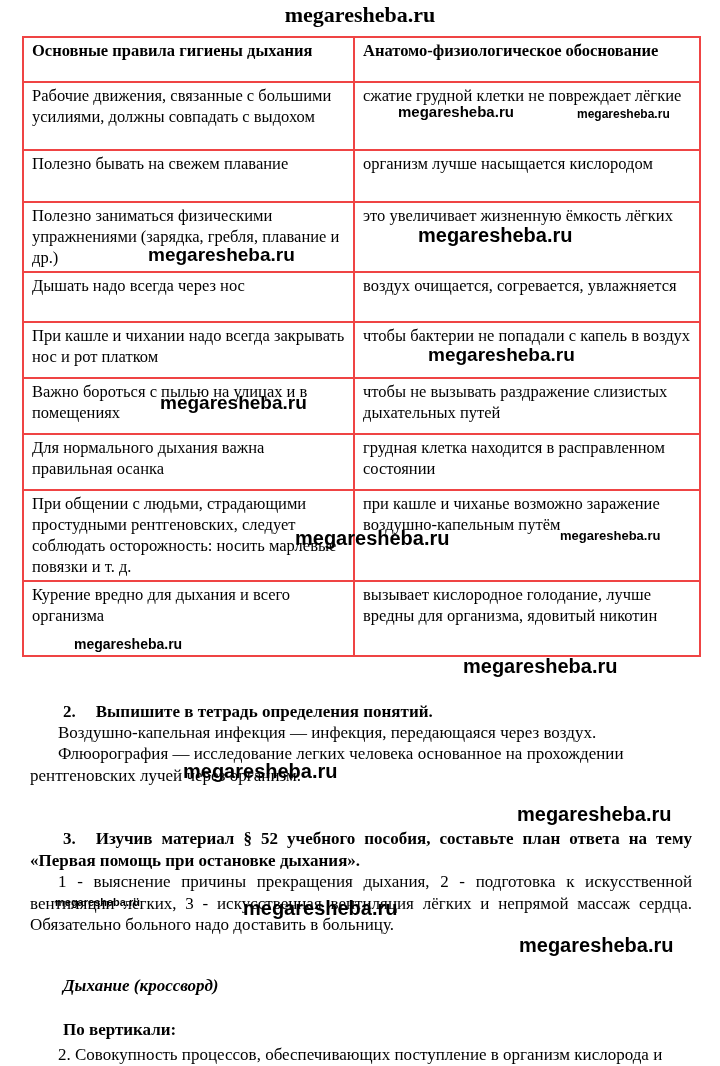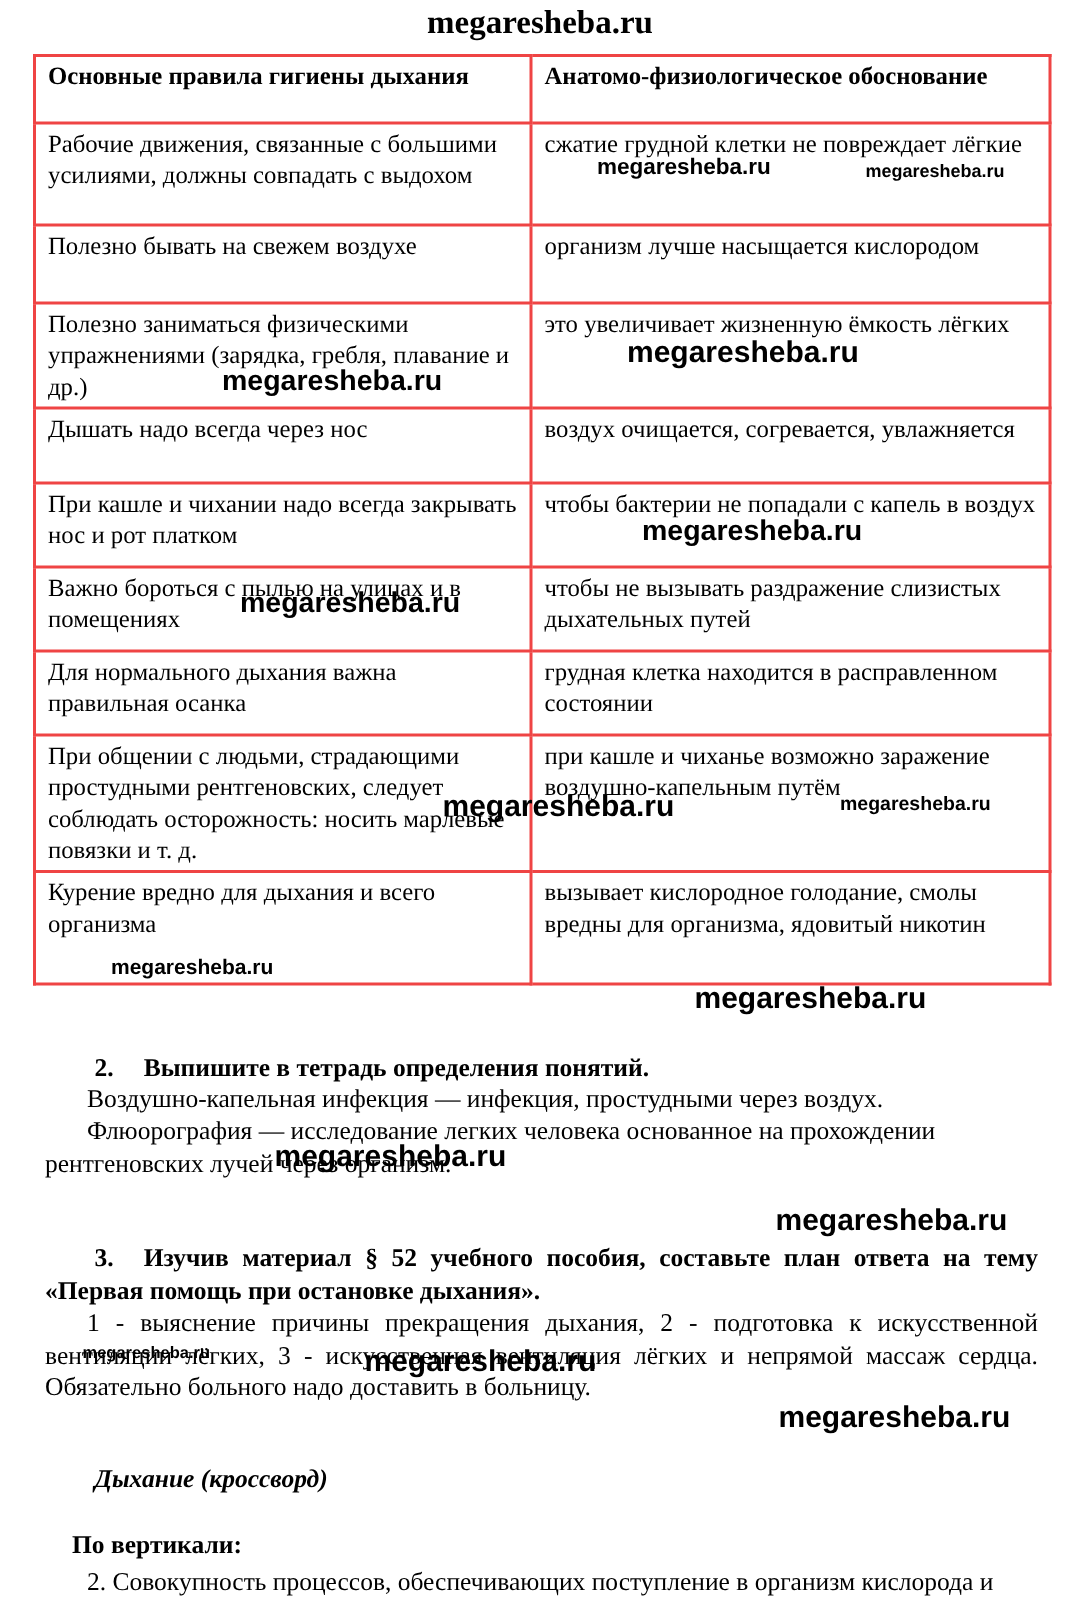--- a/index.html
+++ b/index.html
@@ -37,21 +37,21 @@
   .tbl tr:nth-child(10) { height:75px; }
 
   .content { margin:0 28px 0 30px; font-size:17px; line-height:1.26; }
   .task-title { font-weight:bold; text-indent:33px; }
   .task-title .num { margin-right:20px; }
   .t2 { margin-top:44px; }
   .para { text-indent:28px; }
   .justify { text-align:justify; }
   .t3 { margin-top:42px; }
   .crossword-title { margin-top:40px; margin-left:33px; font-weight:bold; font-style:italic; }
-  .vert-head { margin-top:22px; margin-left:18px; font-weight:bold; }
+  .vert-head { margin-top:22px; margin-left:33px; font-weight:bold; }
   .vert-item { margin-top:4px; }
 
   .wm {
     position:absolute; font-family:"Liberation Sans", sans-serif;
     font-weight:bold; white-space:nowrap; color:#000;
   }
 </style>
 </head>
 <body>
 
@@ -67,21 +67,21 @@
     <tbody>
         <tr>
       <th>Основные правила гигиены дыхания</th>
       <th>Анатомо-физиологическое обоснование</th>
     </tr>
     <tr>
       <td>Рабочие движения, связанные с большими усилиями, должны совпадать с выдохом</td>
       <td>сжатие грудной клетки не повреждает лёгкие</td>
     </tr>
     <tr>
-      <td>Полезно бывать на свежем воздухе</td>
+      <td>Полезно бывать на свежем плавание</td>
       <td>организм лучше насыщается кислородом</td>
     </tr>
     <tr>
       <td>Полезно заниматься физическими упражнениями (зарядка, гребля, плавание и др.)</td>
       <td>это увеличивает жизненную ёмкость лёгких</td>
     </tr>
     <tr>
       <td>Дышать надо всегда через нос</td>
       <td>воздух очищается, согревается, увлажняется</td>
     </tr>
@@ -96,31 +96,31 @@
     <tr>
       <td>Для нормального дыхания важна правильная осанка</td>
       <td>грудная клетка находится в расправленном состоянии</td>
     </tr>
     <tr>
       <td>При общении с людьми, страдающими простудными рентгеновских, следует соблюдать осторожность: носить марлевые повязки и т. д.</td>
       <td>при кашле и чиханье возможно заражение воздушно-капельным путём</td>
     </tr>
     <tr>
       <td>Курение вредно для дыхания и всего организма</td>
-      <td>вызывает кислородное голодание, смолы вредны для организма, ядовитый никотин</td>
+      <td>вызывает кислородное голодание, лучше вредны для организма, ядовитый никотин</td>
     </tr>
   </tbody>
     </table>
 
   <div class="content">
 
     <p class="task-title t2">
       <span class="num">2.</span><span>Выпишите в тетрадь определения понятий.</span>
     </p>
-    <p class="para">Воздушно-капельная инфекция — инфекция, простудными через воздух.</p>
+    <p class="para">Воздушно-капельная инфекция — инфекция, передающаяся через воздух.</p>
     <p class="para">Флюорография — исследование легких человека основанное на прохождении рентгеновских лучей через организм.</p>
 
     <p class="task-title t3 justify">
       <span class="num">3.</span><span>Изучив материал § 52 учебного пособия, составьте план ответа на тему «Первая помощь при остановке дыхания».</span>
     </p>
     <p class="para justify">1 - выяснение причины прекращения дыхания, 2 - подготовка к искусственной вентиляции лёгких, 3 - искусственная вентиляция лёгких и непрямой массаж сердца. Обязательно больного надо доставить в больницу.</p>
 
     <p class="crossword-title">Дыхание (кроссворд)</p>
     <p class="vert-head">По вертикали:</p>
     <p class="para vert-item">2. Совокупность процессов, обеспечивающих поступление в организм кислорода и удаление из него углекислого газа. (ответ: ДЫХАНИЕ)</p>

